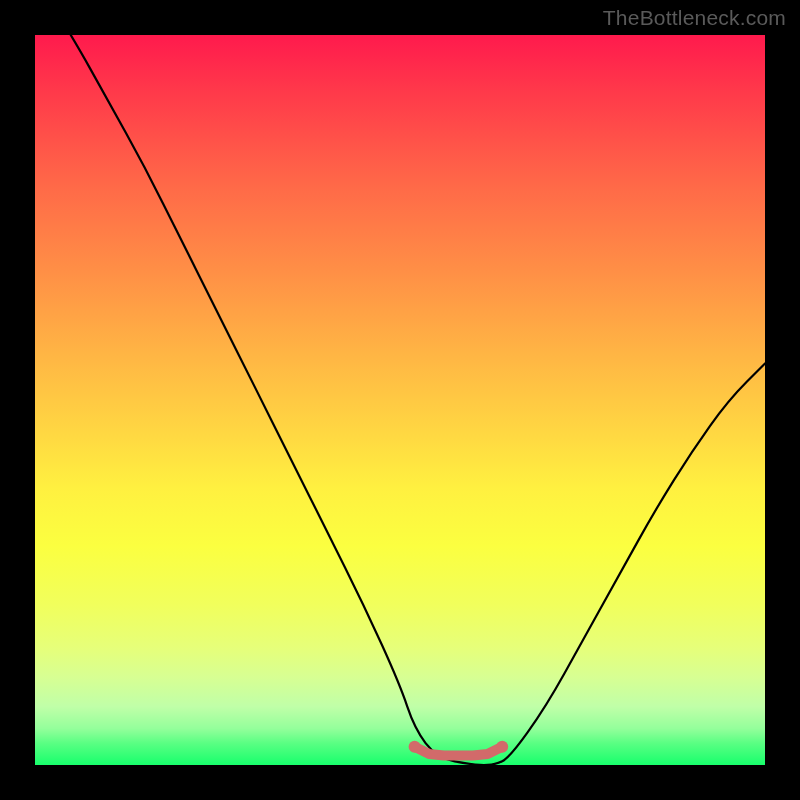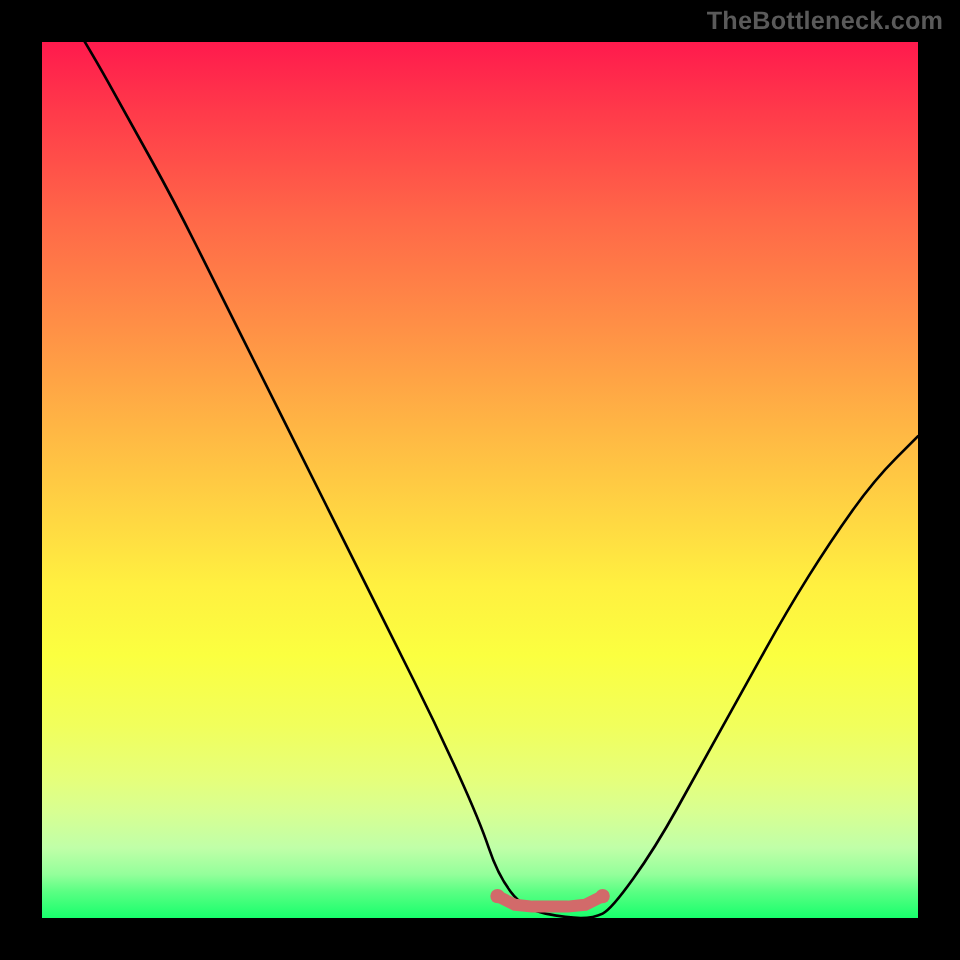--- a/index.html
+++ b/index.html
@@ -10,21 +10,21 @@
     position: relative;
     font-family: Arial, sans-serif;
     overflow: hidden;
   }
   .watermark {
     position: absolute;
     top: 6px;
     right: 14px;
     color: #5a5a5a;
     font-size: 21px;
-    font-weight: 700;
+    font-weight: 400;
     letter-spacing: 0.2px;
     z-index: 10;
   }
   .plot-area {
     position: absolute;
     left: 35px;
     top: 35px;
     width: 730px;
     height: 730px;
     overflow: hidden;

